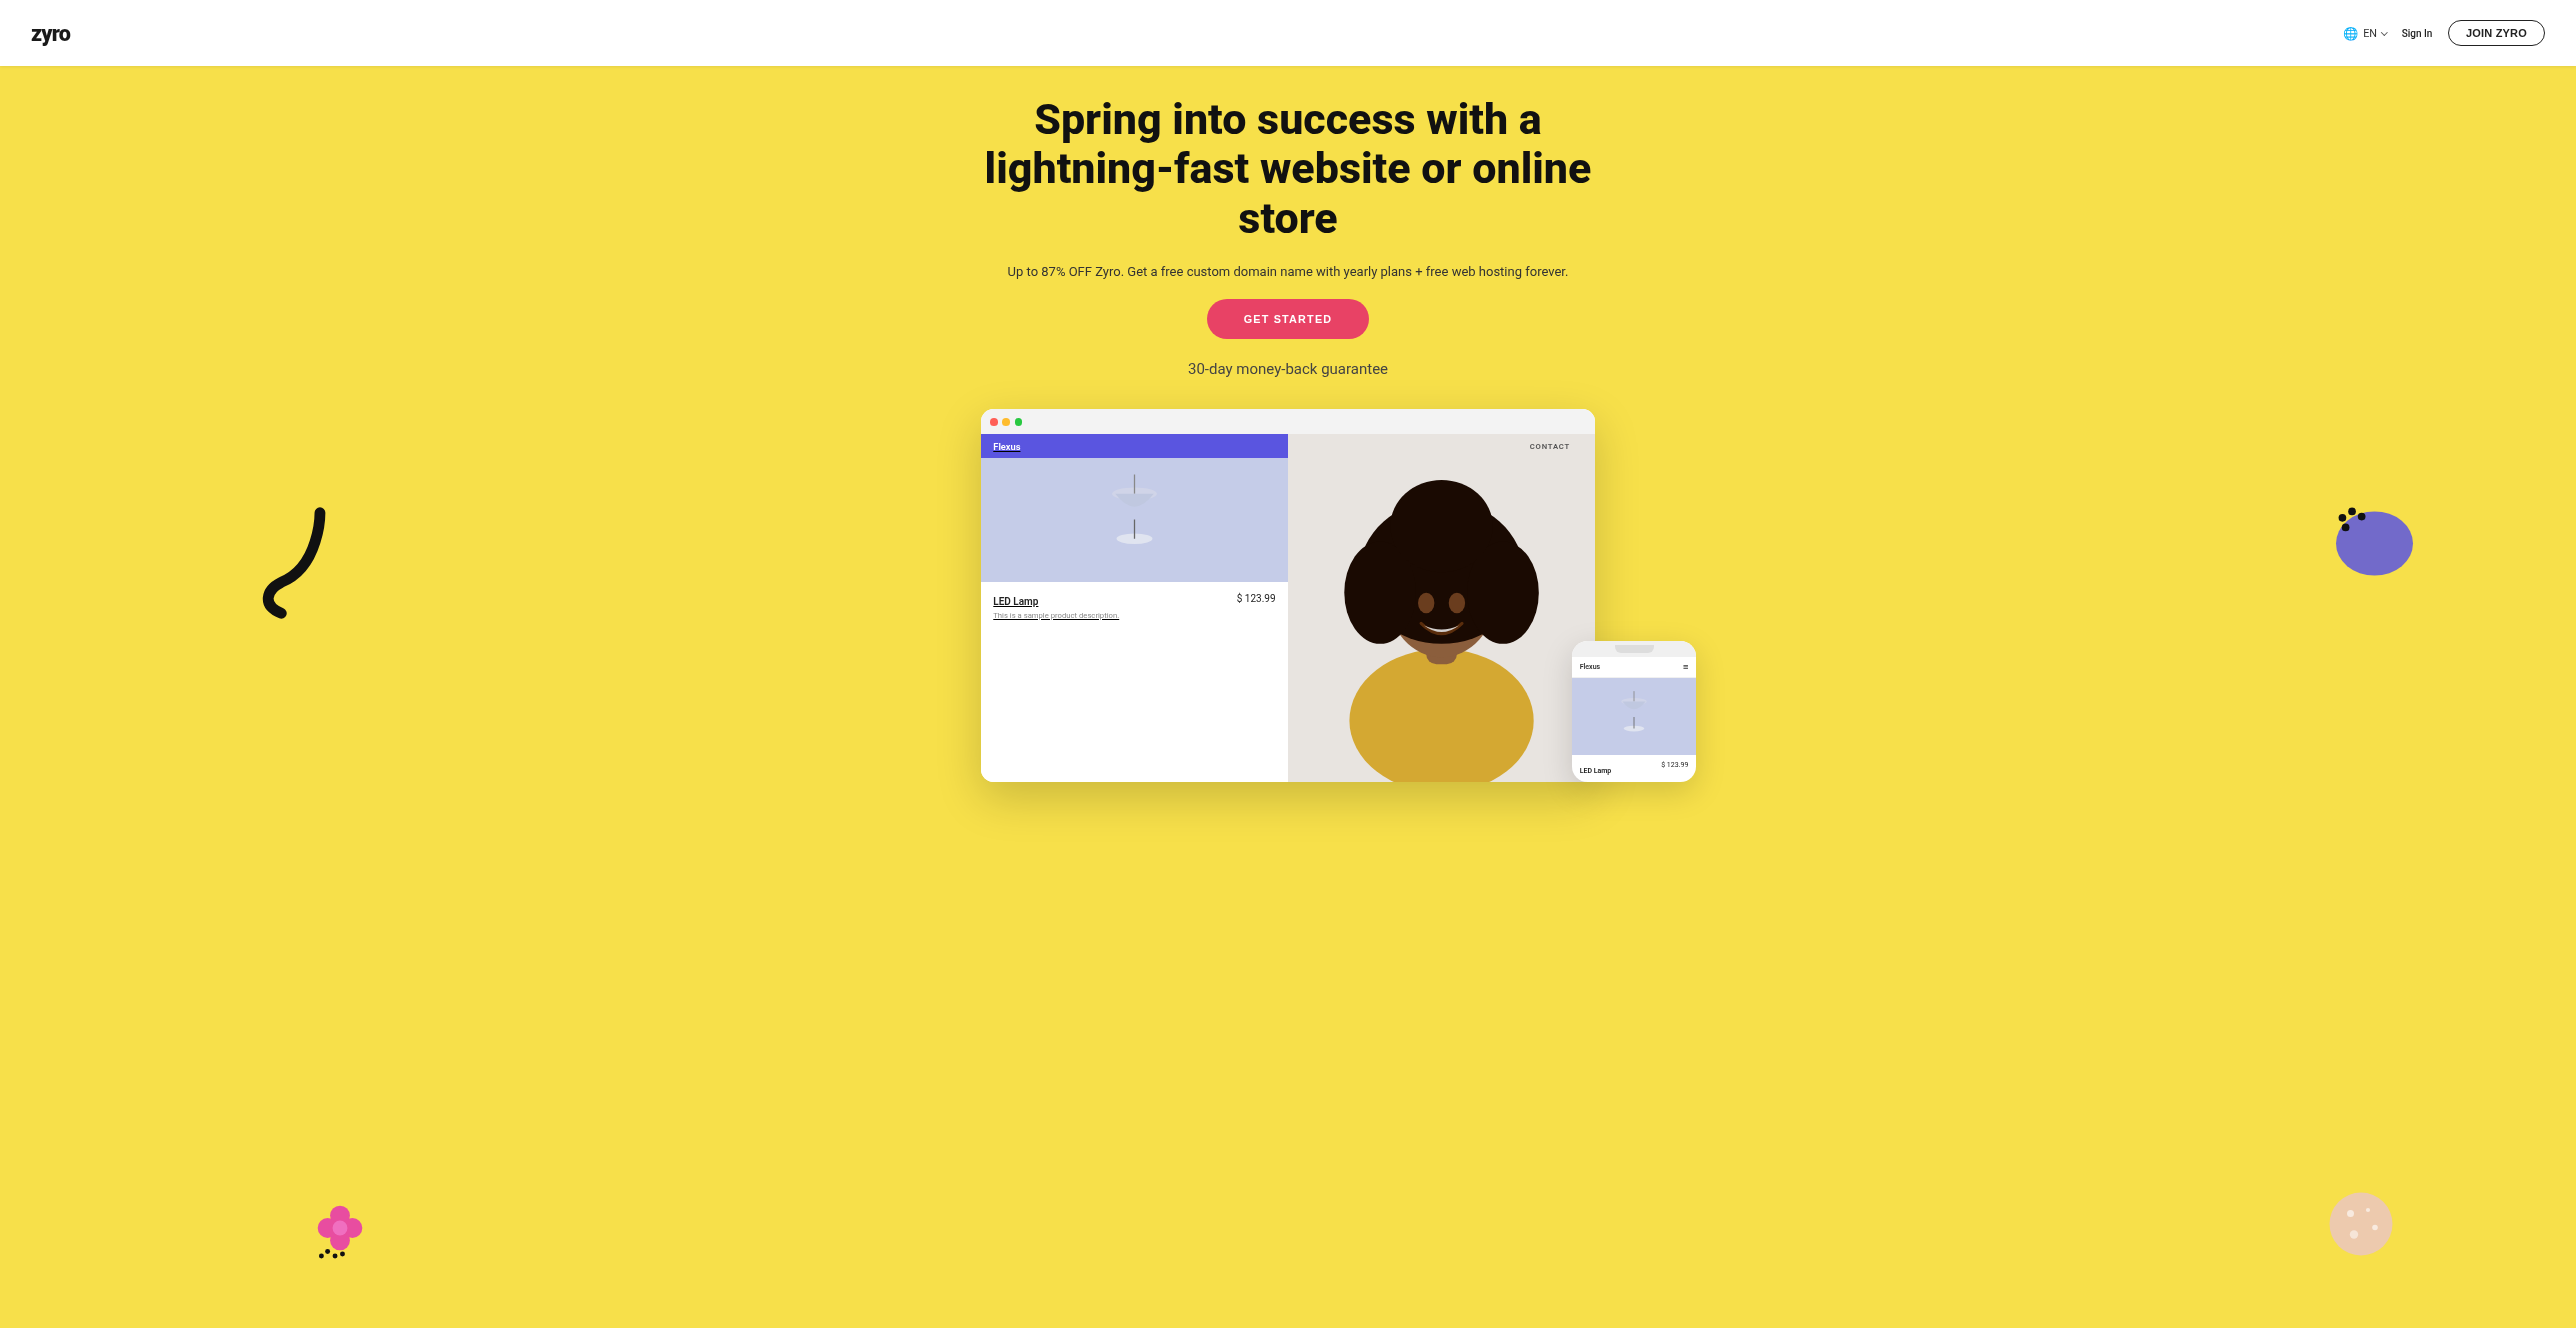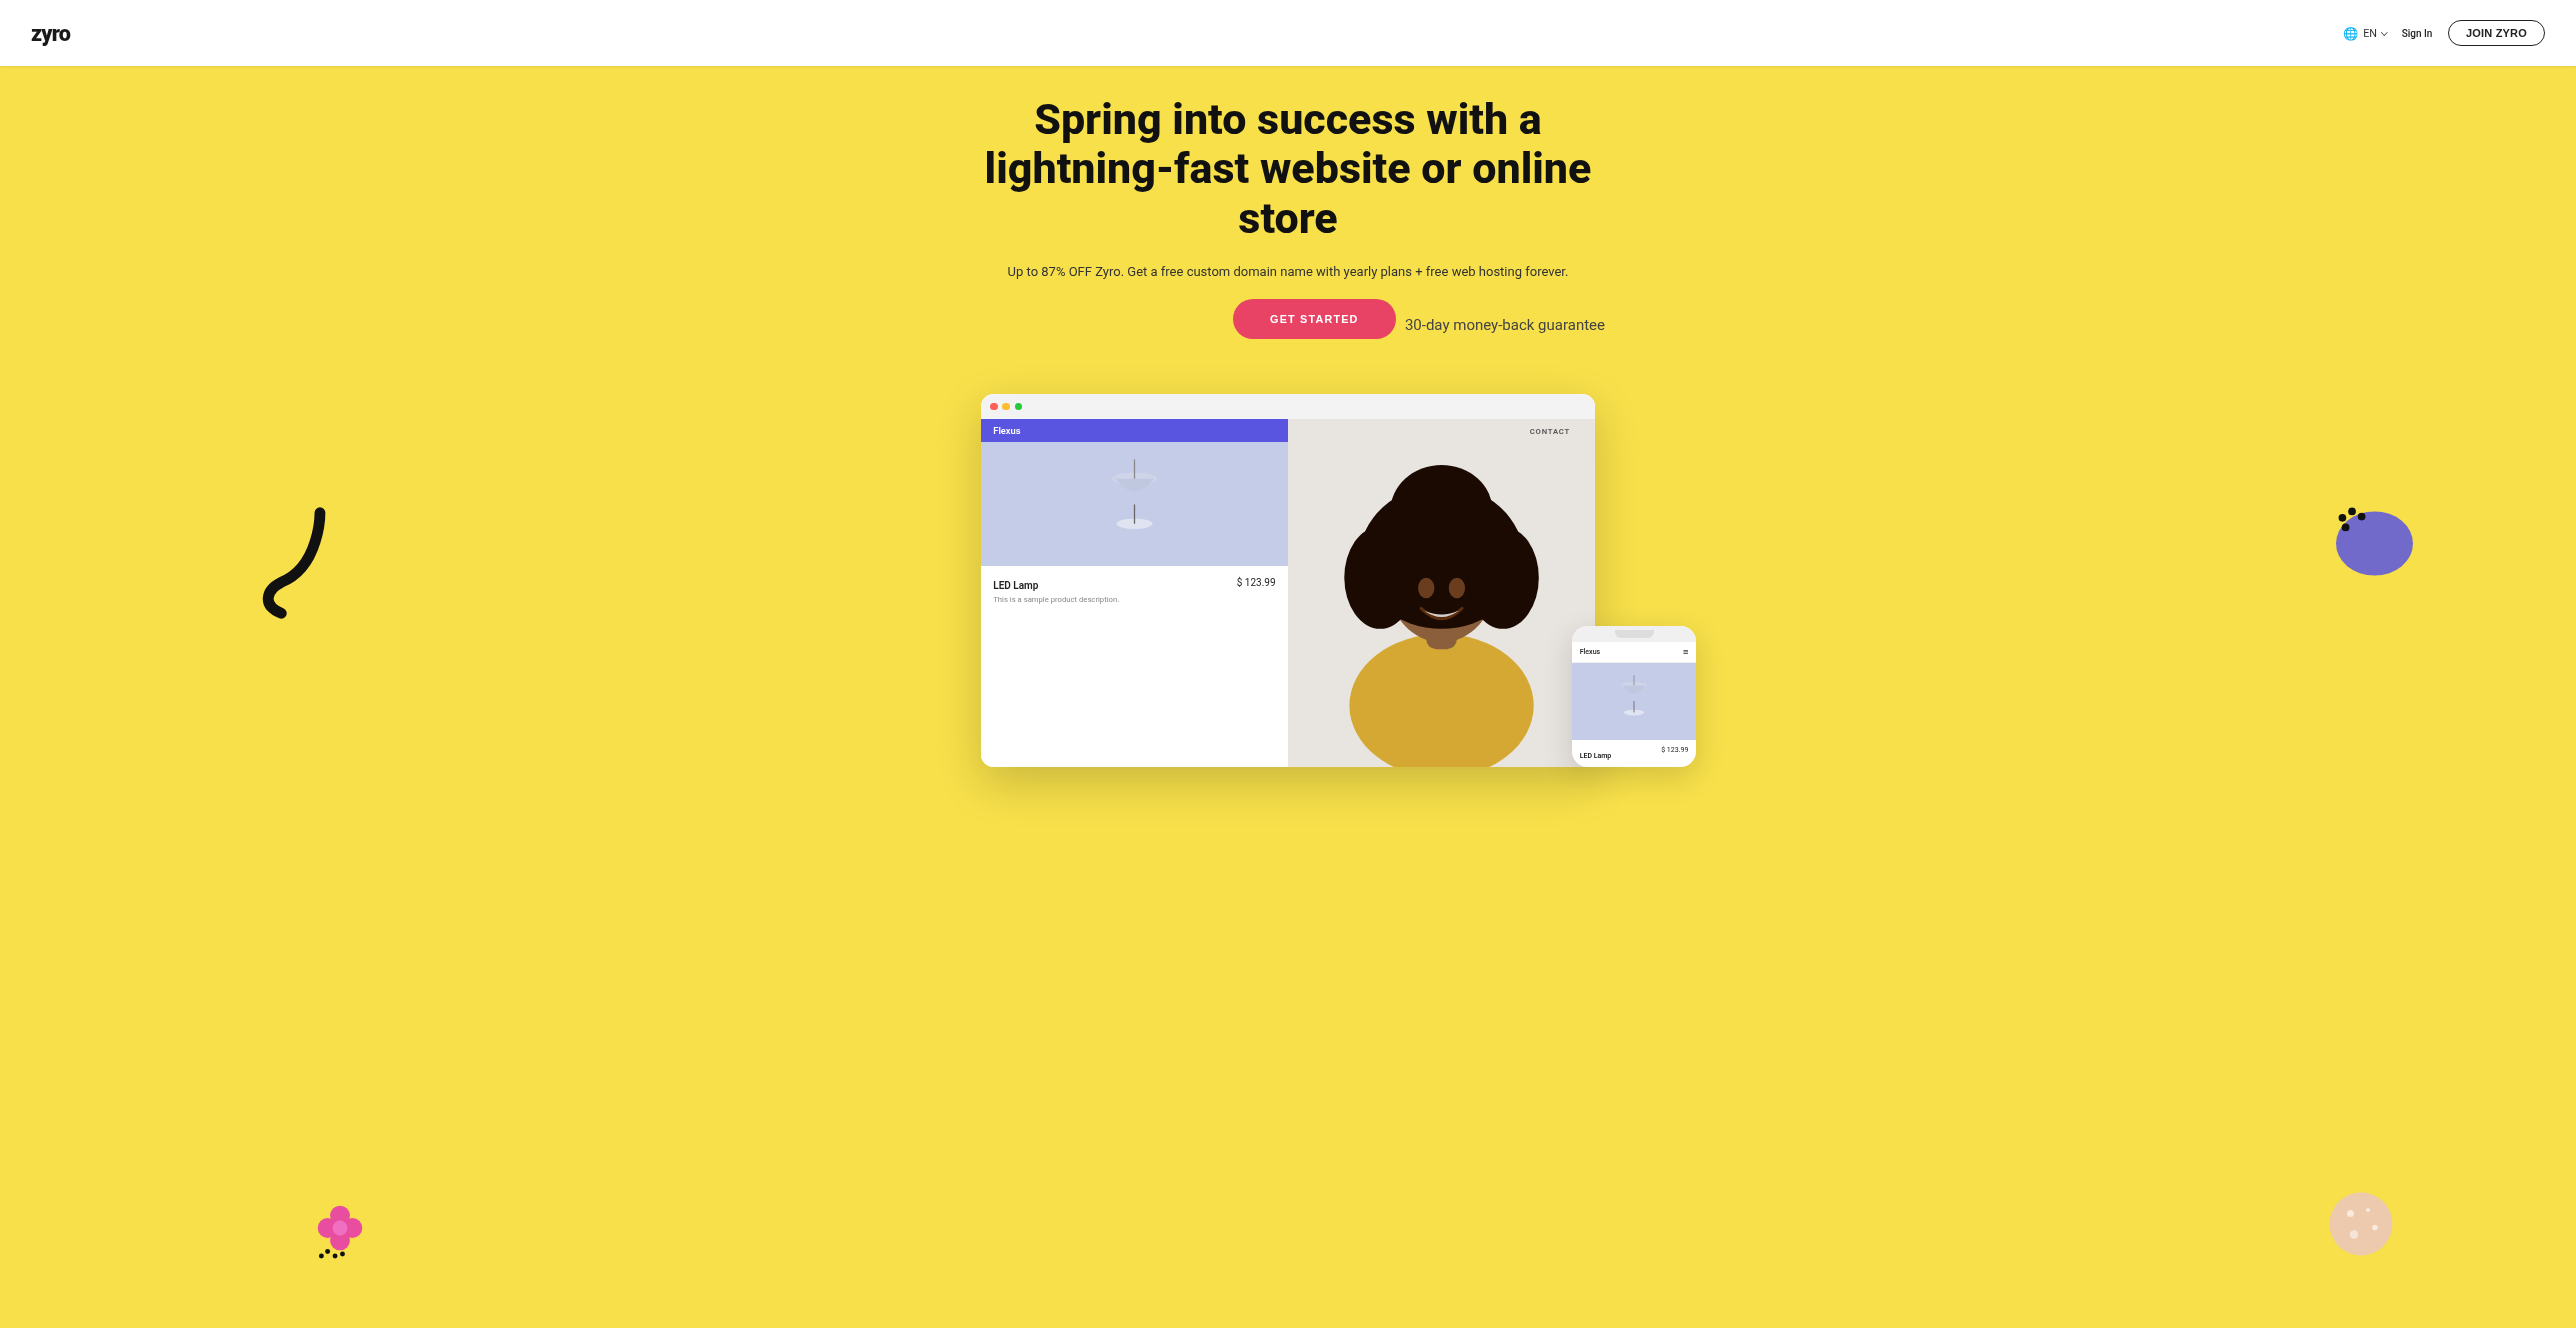--- a/index.html
+++ b/index.html
@@ -136,23 +136,24 @@
     .money-back {
       font-size: 15px;
       color: #444;
     }
 
     
     .hero-illustration {
       position: relative;
       width: 100%;
       max-width: 850px;
-      margin: 12px auto;
+      margin: 0 auto;
       padding: 0 15.5px;
       z-index: 2;
+      text-decoration: underline;
     }
 
     
     .deco-hook {
       position: absolute;
       left: 10%;
       top: 38%;
       width: 93px;
       height: 93px;
       z-index: 1;
@@ -423,21 +424,21 @@
       <circle cx="60" cy="30" r="3" fill="#fff" opacity="0.6"></circle>
       <circle cx="70" cy="55" r="4" fill="#fff" opacity="0.6"></circle>
       <circle cx="40" cy="65" r="6" fill="#fff" opacity="0.5"></circle>
     </svg>
   </div>
 
   <div class="hero-content">
     <h1 class="hero-title">Spring into success with a lightning-fast website or online store</h1>
     <p class="hero-subtitle">Up to 87% OFF Zyro. Get a free custom domain name with yearly plans
 + free web hosting forever.</p>
-    <div style="display:flex;flex-direction:row;align-items:center;gap:9.3px;justify-content:flex-end;">
+    <div style="display:flex;flex-direction:column;align-items:center;gap:9.3px;justify-content:flex-end;">
       <button class="cta-btn">GET STARTED</button>
       <span class="money-back">30-day money-back guarantee</span>
     </div>
   </div>
 
   <div class="hero-illustration" style="position:relative;">
 
     <div class="browser-mockup">
       <div class="browser-bar">
         <div class="browser-dot" style="background:#ff5f57;"></div>

